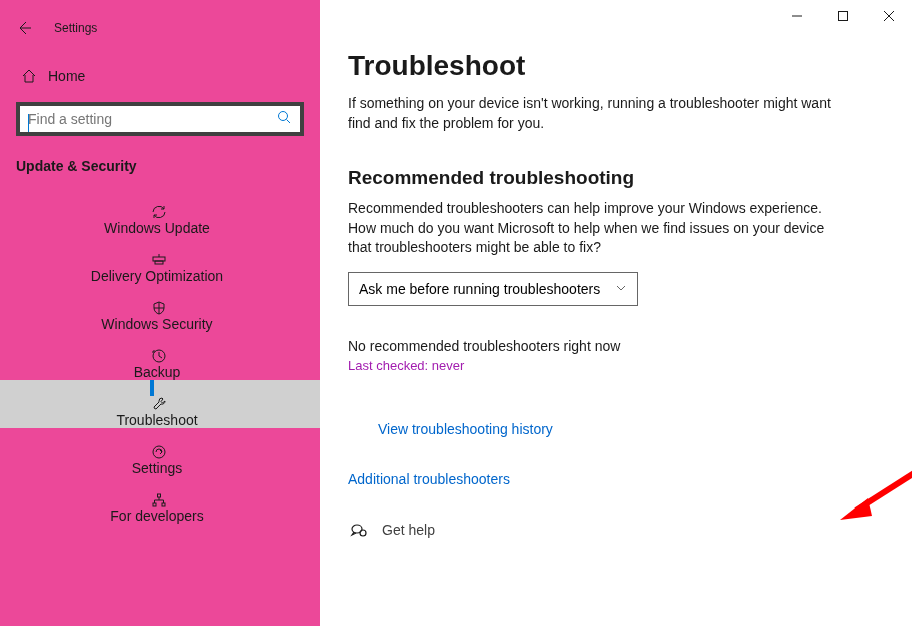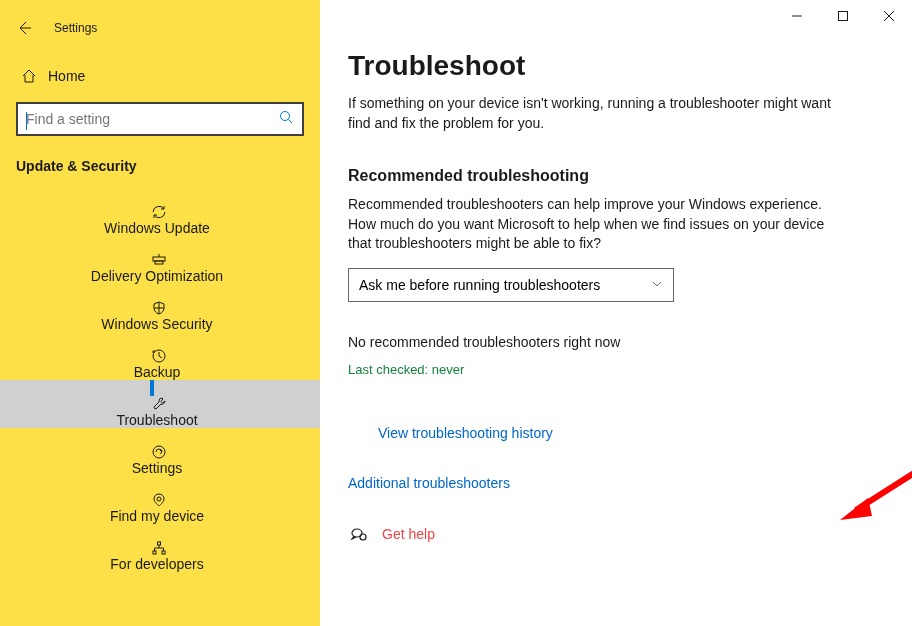--- a/index.html
+++ b/index.html
@@ -10,21 +10,21 @@
     }
     body {
       width: 912px;
       height: 626px;
       display: flex;
       background: #ffffff;
       overflow: hidden;
     }
     .sidebar {
       width: 320px;
-      background: #fde047;
+      background: #ec4899;
       display: flex;
       flex-direction: column;
       padding-top: 8px;
     }
     .titlebar {
       display: flex;
       align-items: center;
       padding: 6px 0 6px 0;
       height: 40px;
     }
@@ -53,21 +53,21 @@
       align-items: center;
       justify-content: center;
     }
     .home-row .label {
       font-size: 14px;
       color: #1a1a1a;
       margin-left: 8px;
     }
     .search-box {
       margin: 8px 16px 14px 16px;
-      border: 2px solid #404040;
+      border: 4px solid #404040;
       background: #ffffff;
       height: 34px;
       display: flex;
       align-items: center;
       padding: 0 8px;
       position: relative;
     }
     .search-box input {
       border: none;
       outline: none;
@@ -149,53 +149,53 @@
       padding-top: 50px;
     }
     .page-desc {
       font-size: 14px;
       color: #1a1a1a;
       margin-top: 12px;
       max-width: 500px;
       line-height: 1.4;
     }
     .section-title {
-      font-size: 16px;
+      font-size: 19px;
       font-weight: 600;
       color: #1a1a1a;
       margin-top: 34px;
     }
     .section-desc {
       font-size: 14px;
       color: #1a1a1a;
       margin-top: 10px;
       max-width: 500px;
       line-height: 1.4;
     }
     .dropdown {
       margin-top: 14px;
       height: 34px;
-      width: 326px;
+      width: 290px;
       border: 1px solid #666;
       display: flex;
       align-items: center;
       justify-content: space-between;
       padding: 0 10px;
       cursor: pointer;
       font-size: 14px;
     }
     .status-line {
       font-size: 14px;
       color: #1a1a1a;
       margin-top: 32px;
     }
     .meta-line {
       font-size: 13px;
-      color: #15803d;
-      margin-top: 12px;
+      color: #a21caf;
+      margin-top: 4px;
     }
     .link {
       font-size: 14px;
       color: #0066cc;
       cursor: pointer;
       display: block;
     }
     .link.spaced1 { margin-top: 48px; margin-left: 30px; }
     .link.spaced2 { margin-top: 34px; }
     .footer-links {
@@ -208,21 +208,21 @@
       cursor: pointer;
     }
     .footer-link .icon {
       width: 22px;
       display: flex;
       align-items: center;
       justify-content: center;
     }
     .footer-link .label {
       font-size: 14px;
-      color: #ef4444;
+      color: #404040;
       margin-left: 12px;
     }
     .arrow {
       position: absolute;
       left: 520px;
       top: 460px;
       pointer-events: none;
     }
     .text-cursor {
       position: absolute;
@@ -330,30 +330,20 @@
     <span class="icon">
       <svg width="16" height="16" viewBox="0 0 16 16">
           <circle cx="8" cy="8" r="6" stroke="#1a1a1a" stroke-width="1" fill="none"></circle>
           <path d="M5 8 A3 3 0 0 1 11 8 M9 6 L11 8 L9 10" stroke="#1a1a1a" stroke-width="1" fill="none"></path>
         </svg>
     </span>
     <span class="label">Settings</span>
   </div>
 
 
-  <div class="nav-item">
-    <div class="indicator"></div>
-    <span class="icon">
-      <svg width="16" height="16" viewBox="0 0 16 16">
-          <path d="M8 2 C5 2 3 4 3 7 C3 10 8 14 8 14 C8 14 13 10 13 7 C13 4 11 2 8 2 Z" stroke="#1a1a1a" stroke-width="1" fill="none"></path>
-          <circle cx="8" cy="7" r="2" stroke="#1a1a1a" stroke-width="1" fill="none"></circle>
-        </svg>
-    </span>
-    <span class="label">Find my device</span>
-  </div>
 
   <div class="nav-item">
     <div class="indicator"></div>
     <span class="icon">
       <svg width="16" height="16" viewBox="0 0 16 16">
           <rect x="6.5" y="2" width="3" height="3" stroke="#1a1a1a" stroke-width="1" fill="none"></rect>
           <rect x="2" y="11" width="3" height="3" stroke="#1a1a1a" stroke-width="1" fill="none"></rect>
           <rect x="11" y="11" width="3" height="3" stroke="#1a1a1a" stroke-width="1" fill="none"></rect>
           <path d="M8 5 V8 M8 8 H3.5 V11 M8 8 H12.5 V11" stroke="#1a1a1a" stroke-width="1" fill="none"></path>
         </svg>

